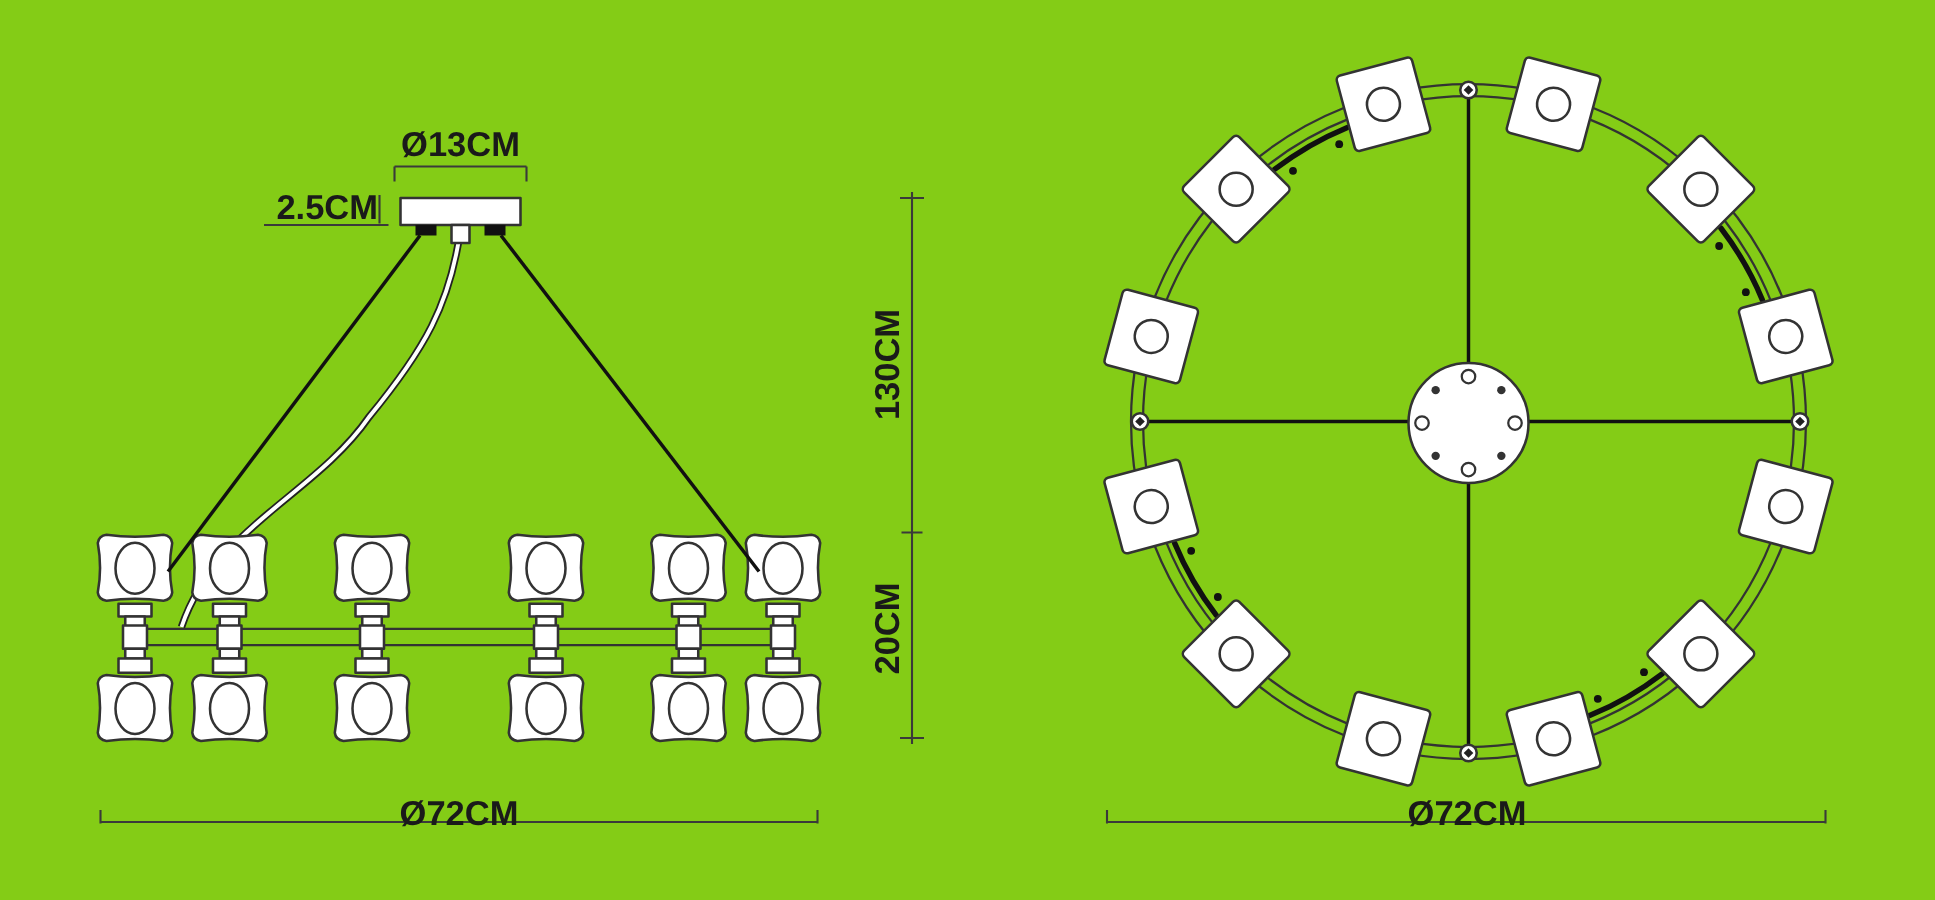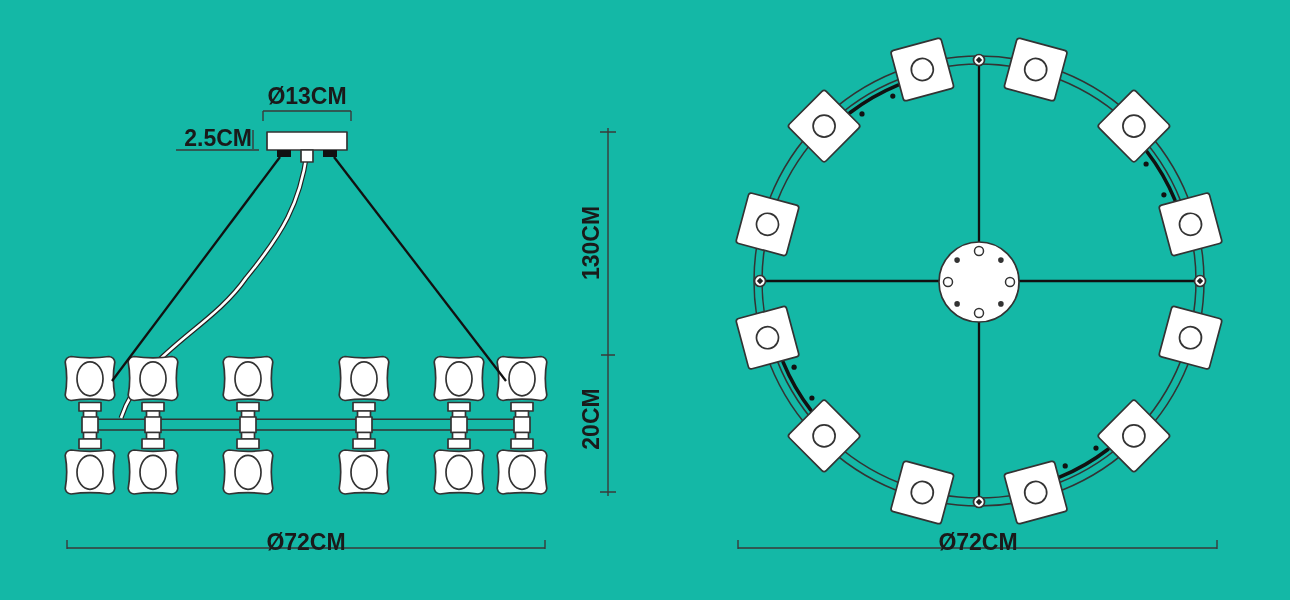--- a/index.html
+++ b/index.html
@@ -1,16 +1,16 @@
 <!DOCTYPE html>
 <html><head>
 <meta charset="utf-8">
 <style>
   html,body{margin:0;padding:0;background:#ffffff;}
-  .canvas{position:relative;width:1290px;height:600px;background:#14b8a6;overflow:hidden;
+  .canvas{position:relative;width:1290px;height:600px;background:#84cc16;overflow:hidden;
           font-family:"Liberation Sans", sans-serif;}
   svg{display:block;}
   text{font-family:"Liberation Sans", sans-serif;font-weight:bold;font-size:23px;fill:#1a1a1a;}
   .outline{fill:#ffffff;stroke:#333333;stroke-width:1.7;stroke-linejoin:round;}
   .thin{fill:none;stroke:#333333;stroke-width:1.5;}
   .dim{stroke:#3a3a3a;stroke-width:1.4;fill:none;}
   .wire{stroke:#111111;stroke-width:2.3;fill:none;}
 </style>
 </head>
 <body>

